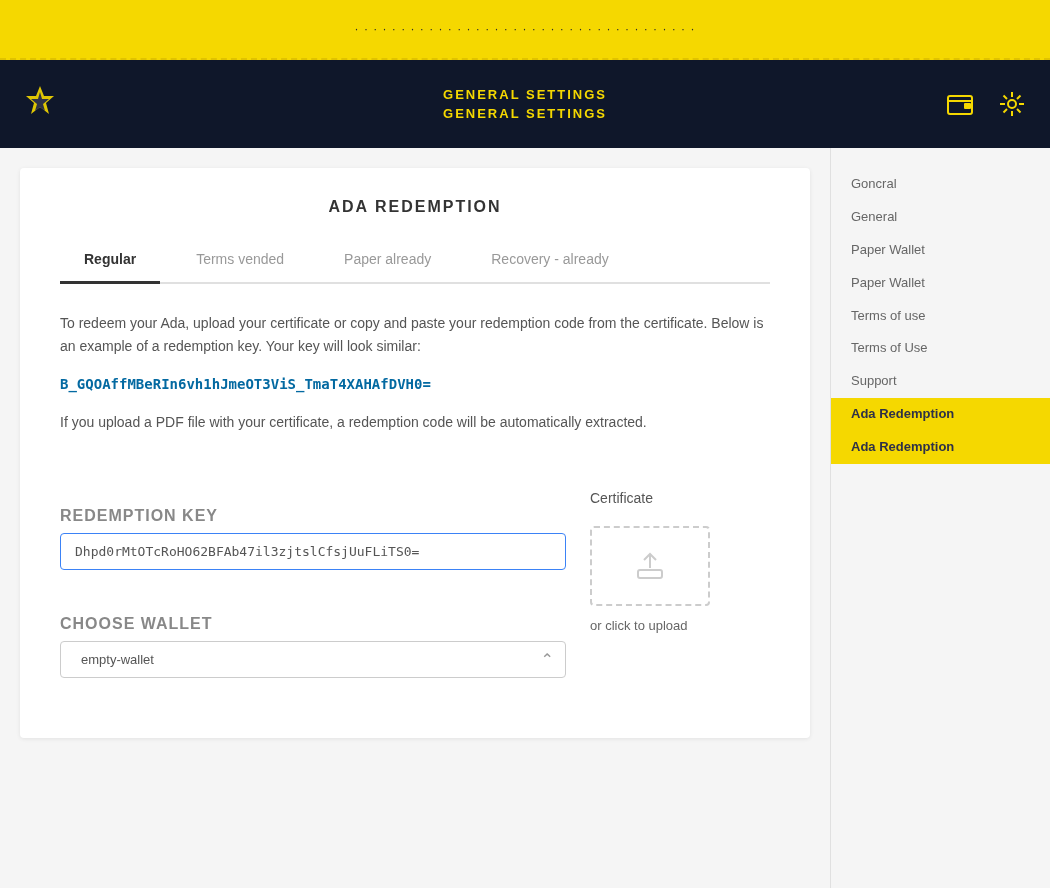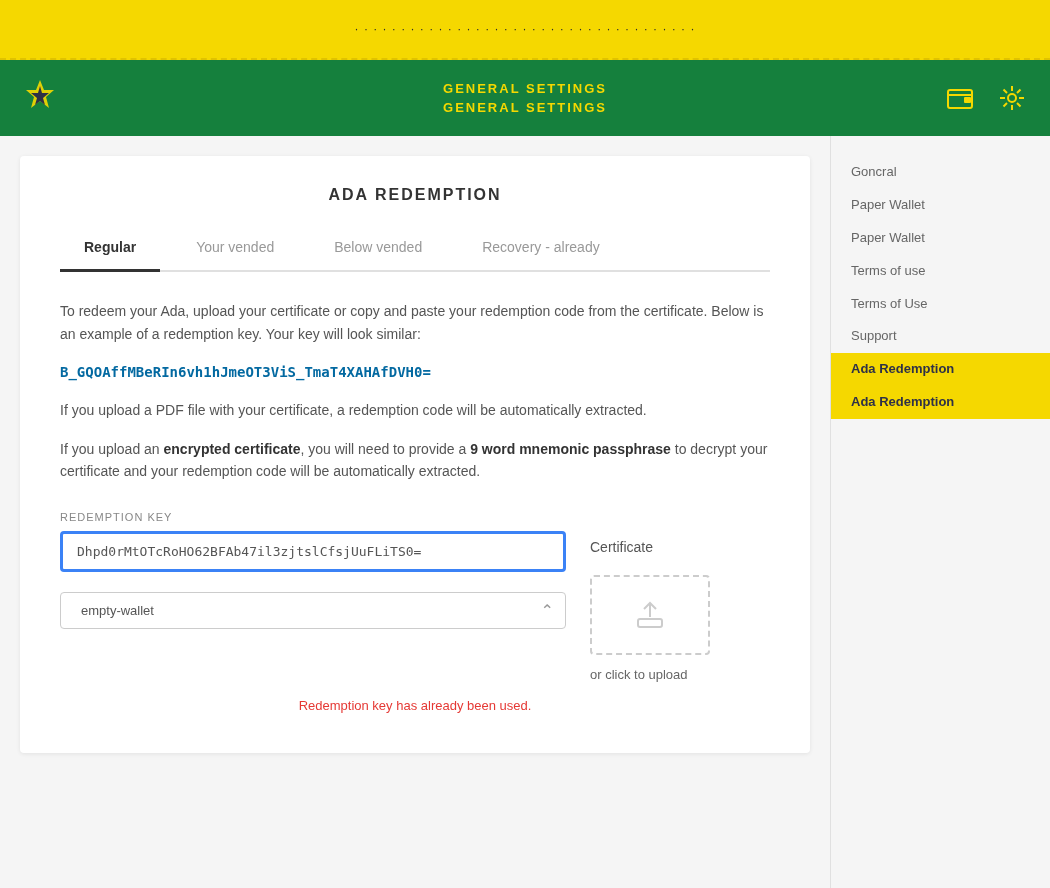--- a/index.html
+++ b/index.html
@@ -19,22 +19,22 @@
       align-items: center;
       justify-content: center;
       color: #2d2d2d;
       font-size: 12px;
       letter-spacing: 1px;
       border-bottom: 2px dashed #e0c200;
     }
 
     
     .header-nav {
-      background: #15803d;
-      height: 76px;
+      background: #0f172a;
+      height: 88px;
       display: flex;
       align-items: center;
       justify-content: space-between;
       padding: 0 20px;
       position: relative;
     }
 
     .header-logo {
       display: flex;
       align-items: center;
@@ -205,32 +205,33 @@
     .form-right {
       width: 180px;
       display: flex;
       flex-direction: column;
       align-items: flex-start;
       gap: 12px;
       padding-top: 28px;
     }
 
     .field-label {
-      font-size: 11px;
-      font-weight: normal;
+      font-size: 16px;
+      font-weight: bold;
       color: #888;
       letter-spacing: 1px;
       text-transform: uppercase;
       margin-bottom: 8px;
+      margin-top: 45px;
     }
 
     .text-input {
       width: 100%;
       padding: 10px 14px;
-      border: 3px solid #3b82f6;
+      border: 1px solid #3b82f6;
       border-radius: 4px;
       font-size: 13px;
       color: #555;
       outline: none;
       font-family: monospace;
     }
 
     .field-group {
       margin-bottom: 20px;
     }
@@ -331,47 +332,45 @@
 
 <div class="main-layout">
 
   <div class="content-area">
     <div class="card">
 
       <h1 class="card-title">ADA REDEMPTION</h1>
 
       <div class="tabs">
         <button class="tab active">Regular</button>
-        <button class="tab">Your vended</button>
-        <button class="tab">Below vended</button>
+        <button class="tab">Terms vended</button>
+        <button class="tab">Paper already</button>
         <button class="tab">Recovery - already</button>
       </div>
 
       <p class="body-text">To redeem your Ada, upload your certificate or copy and paste your redemption code from the certificate. Below is an example of a redemption key. Your key will look similar:</p>
 
       <p class="body-text">
         <span class="key-example">B_GQOAffMBeRIn6vh1hJmeOT3ViS_TmaT4XAHAfDVH0=</span>
       </p>
 
       <p class="body-text">If you upload a PDF file with your certificate, a redemption code will be automatically extracted.</p>
 
-      <p class="body-text">
-        <span>If you upload an </span><span class="bold-text">encrypted certificate</span><span>, you will need to provide a </span><span class="bold-text">9 word mnemonic passphrase</span><span> to decrypt your certificate and your redemption code will be automatically extracted.</span>
-      </p>
 
       <div class="form-row">
 
         <div class="form-left">
 
           <div class="field-group">
             <div class="field-label">REDEMPTION KEY</div>
             <input type="text" class="text-input" value="Dhpd0rMtOTcRoHO62BFAb47il3zjtslCfsjUuFLiTS0=" style="">
           </div>
 
           <div class="field-group">
+            <div class="field-label">CHOOSE WALLET</div>
             <div class="select-wrapper">
               <select class="select-input">
                 <option value="empty-wallet">empty-wallet</option>
               </select>
               <span class="select-chevron">⌃</span>
             </div>
           </div>
 
         </div>
 
@@ -382,27 +381,27 @@
               <rect x="4" y="20" width="24" height="8" rx="2" fill="none" stroke="#ccc" stroke-width="2"></rect>
               <line x1="16" y1="4" x2="16" y2="18" stroke="#ccc" stroke-width="2"></line>
               <polyline points="10,10 16,4 22,10" fill="none" stroke="#ccc" stroke-width="2"></polyline>
             </svg>
           </div>
           <div class="upload-text">or click to upload</div>
         </div>
 
       </div>
 
-      <div class="error-message">Redemption key has already been used.</div>
 
     </div>
   </div>
 
   <div class="sidebar">
     <div class="sidebar-item">Goncral</div>
+    <div class="sidebar-item">General</div>
     <div class="sidebar-item">Paper Wallet</div>
     <div class="sidebar-item">Paper Wallet</div>
     <div class="sidebar-item">Terms of use</div>
     <div class="sidebar-item">Terms of Use</div>
     <div class="sidebar-item">Support</div>
     <div class="sidebar-item active">Ada Redemption</div>
     <div class="sidebar-item active">Ada Redemption</div>
   </div>
 
 </div>

